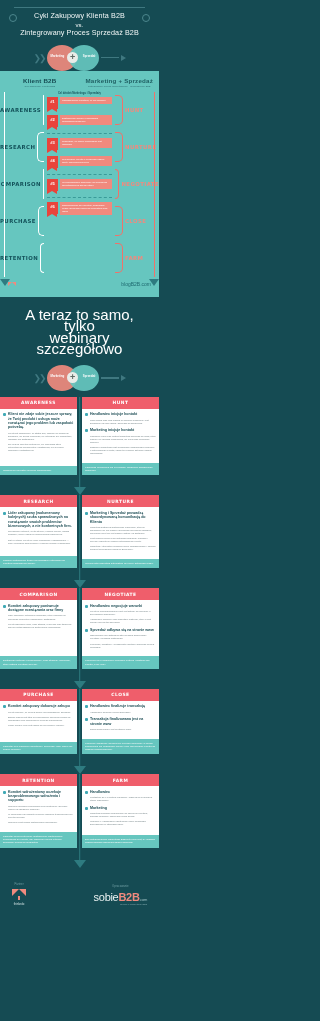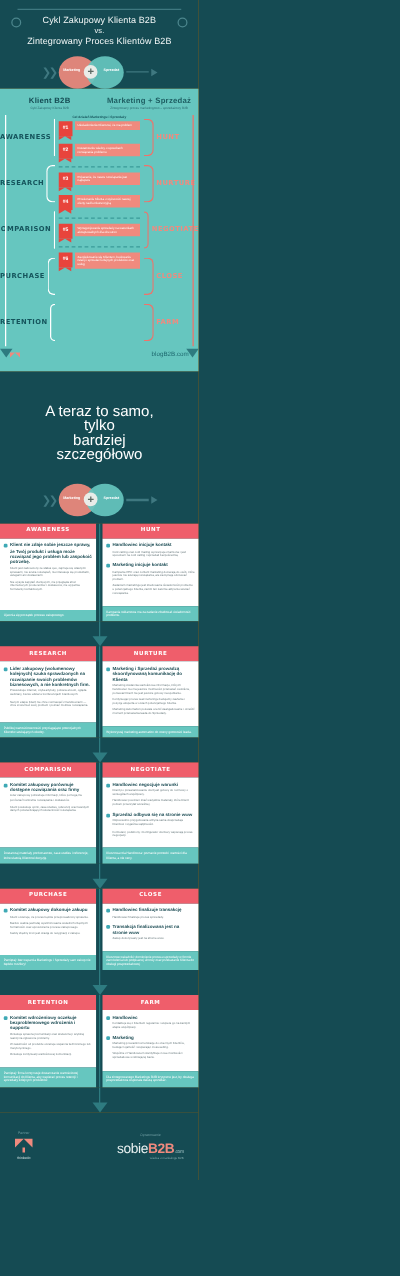--- a/index.html
+++ b/index.html
@@ -2,21 +2,21 @@
 <html lang="pl"><head>
 <meta charset="utf-8">
 <style>
   html,body{margin:0;padding:0;}
   body{
     width:159px;
     background:#154b53;
     font-family:"Liberation Sans", sans-serif;
     -webkit-font-smoothing:antialiased;
   }
-  .page{width:159px;position:relative;overflow:hidden;background:#a16207;}
+  .page{width:159px;position:relative;overflow:hidden;background:#a3a3a3;}
 
   
   .header{background:#154b53;padding:7px 0 0 0;position:relative;}
   .hdr-rule{height:1px;background:#3f7880;margin:0 14px;}
   .hdr-title{
     color:#f2f7f7;text-align:center;font-size:7.2px;line-height:8.6px;
     padding:4px 12px 5px 12px;font-weight:400;letter-spacing:.1px;
   }
   .hdr-title .vs{font-size:6px;display:block;}
   .hdr-dot{
@@ -69,21 +69,21 @@
   .ribbon{
     width:11px;height:12px;background:#e8443c;position:relative;flex:none;
     color:#fff;font-size:4px;font-weight:700;text-align:center;line-height:9px;
   }
   .ribbon:after{content:"";position:absolute;bottom:-3px;left:0;border-left:5.5px solid #e8443c;border-right:5.5px solid #e8443c;border-bottom:3px solid transparent;}
   .step-txt{font-size:2.4px;line-height:3px;color:#fff;background:#f08a7e;padding:2px;flex:1;}
   .hrdash{border-top:1px dashed #3a9b99;margin:0 0 4px 0;}
 
   
   .bigtitle{background:#154b53;text-align:center;padding:12px 10px 6px 10px;}
-  .bigtitle h2{margin:15px;color:#fff;font-size:12px;line-height:11.5px;font-weight:400;}
+  .bigtitle h2{margin:0;color:#fff;font-size:15px;line-height:11.5px;font-weight:400;}
   .venn2{margin:8px auto 0 auto;}
 
   
   .sec{display:flex;align-items:stretch;position:relative;background:#154b53;}
   .sec .gap{width:5px;flex:none;background:#154b53;}
   .col{flex:1;display:flex;flex-direction:column;}
   .col-hd{
     background:#ef5e6b;color:#fff;text-align:center;font-size:4.4px;font-weight:700;
     letter-spacing:.5px;padding:3.4px 0;font-family:"DejaVu Sans", sans-serif;
   }
@@ -125,21 +125,21 @@
 
 <div class="page">
 
   <div class="header">
     <div class="hdr-rule"></div>
     <div class="hdr-dot l"></div>
     <div class="hdr-dot r"></div>
     <div class="hdr-title">
       <div>Cykl Zakupowy Klienta B2B</div>
       <span class="vs">vs.</span>
-      <div>Zintegrowany Proces Klientów B2B</div>
+      <div>Zintegrowany Proces Sprzedaż B2B</div>
     </div>
     <div class="venn-row">
       <span class="arrowchev">❯❯</span>
       <div class="venn">
         <div class="c left"></div>
         <div class="c right"></div>
         <div class="lbl l">Marketing</div>
         <div class="lbl r">Sprzedaż</div>
         <div class="plus">+</div>
       </div>
@@ -255,21 +255,21 @@
       </div>
       <div class="mini">
         <span>blogB2B</span><span>.com</span>
       </div>
     </div>
   </div>
 
   <div class="bigtitle">
     <h2>
       <span>A teraz to samo, tylko</span><br>
-      <span>bardziej szczegółowo</span>
+      <span>webinary szczegółowo</span>
     </h2>
     <div class="venn-row venn2">
       <span class="arrowchev">❯❯</span>
       <div class="venn">
         <div class="c left"></div>
         <div class="c right"></div>
         <div class="lbl l">Marketing</div>
         <div class="lbl r">Sprzedaż</div>
         <div class="plus">+</div>
       </div>

